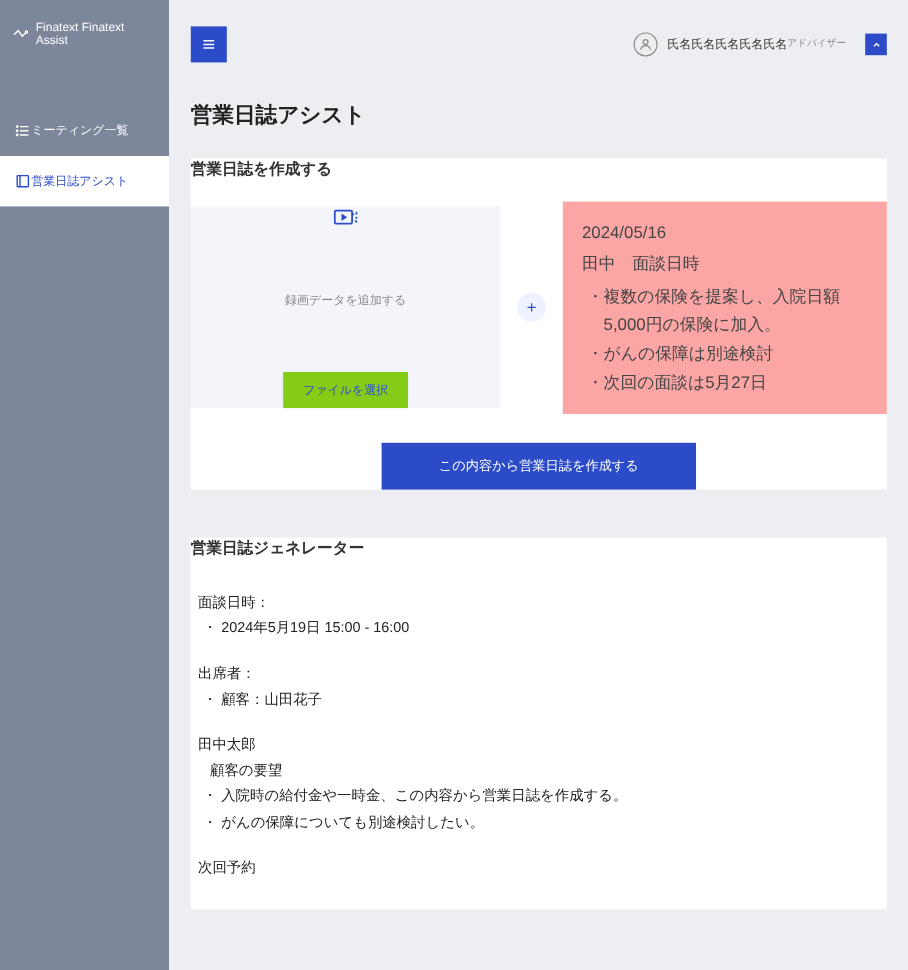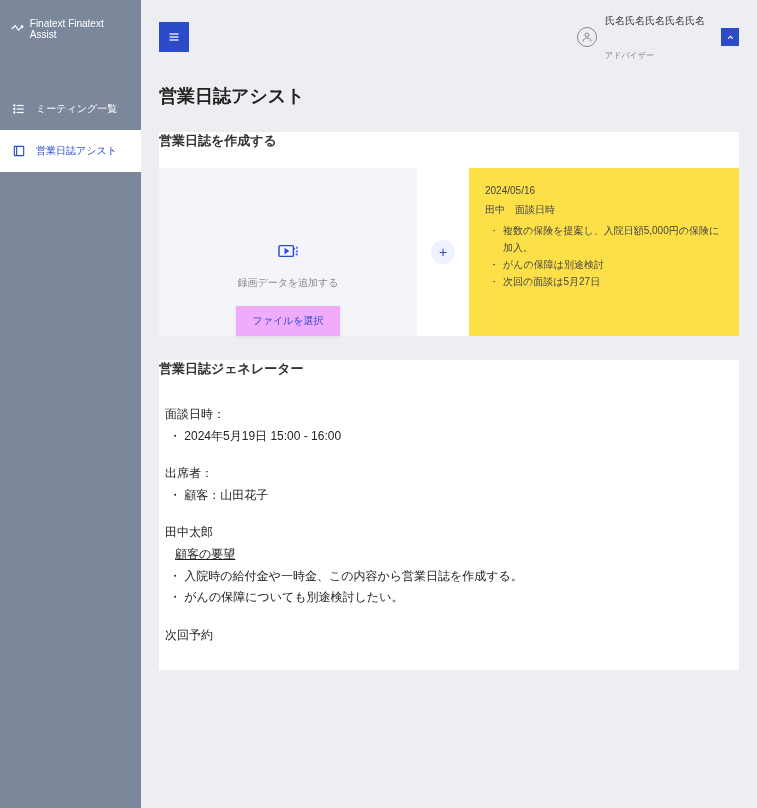--- a/index.html
+++ b/index.html
@@ -4,64 +4,64 @@
 <style>
 * { margin: 0; padding: 0; box-sizing: border-box; }
 body { font-family: 'Hiragino Sans', 'Meiryo', sans-serif; background: #f5f6f8; color: #333; }
 
 .app { display: flex; min-height: 808px; width: 757px; }
 
 .sidebar { width: 141px; background: #7d879c; color: #fff; flex-shrink: 0; }
 .brand { padding: 18px 10px; display: flex; align-items: center; gap: 6px; font-size: 10px; font-weight: 500; }
 .brand-icon { width: 14px; height: 14px; }
 .nav { margin-top: 30px; }
-.nav-item { padding: 14px 12px; display: flex; align-items: flex-start; gap: 10px; font-size: 10px; cursor: pointer; }
+.nav-item { padding: 14px 12px; display: flex; align-items: flex-start; font-size: 10px; cursor: pointer; }
 .nav-item.active { background: #fff; color: #2b4bc9; }
 .nav-icon { width: 14px; height: 14px; flex-shrink: 0; }
 
 .main { flex: 1; background: #edeef2; display: flex; flex-direction: column; }
 .topbar { height: 74px; display: flex; align-items: center; padding: 0 18px; background: #edeef2; }
 .menu-btn { width: 30px; height: 30px; background: #2b4bc9; color: #fff; display: flex; align-items: center; justify-content: center; border: none; cursor: pointer; }
 .topbar-spacer { flex: 1; }
 .user-block { display: flex; align-items: center; gap: 8px; }
 .avatar { width: 20px; height: 20px; border-radius: 50%; border: 1px solid #888; display: flex; align-items: center; justify-content: center; }
 .avatar svg { width: 12px; height: 12px; }
-.user-text { display: flex; flex-direction: column; gap: 22px; }
+.user-text { display: flex; flex-direction: row; }
 .user-name { font-size: 10px; color: #333; }
 .user-role { font-size: 8px; color: #888; }
 .caret-btn { width: 18px; height: 18px; background: #2b4bc9; color: #fff; border: none; display: flex; align-items: center; justify-content: center; cursor: pointer; margin-left: 8px; }
 
 .content { padding: 0 18px 30px; }
 .page-title { font-size: 18px; font-weight: 600; color: #222; margin: 10px 0 24px; }
 
-.panel { background: #fff; margin-bottom: 24px; }
+.panel { background: #fff; margin-bottom: 40px; }
 .panel-title { font-size: 13px; font-weight: 600; margin-bottom: 18px; }
 .panel-sub { font-size: 9px; color: #666; margin-top: -12px; margin-bottom: 14px; }
 
 .upload-row { display: flex; align-items: center; gap: 14px; }
-.upload-box { width: 258px; height: 168px; background: #f3f5fb; display: flex; flex-direction: column; align-items: center; justify-content: flex-end; gap: 16px; }
+.upload-box { width: 258px; height: 168px; background: #f3f5fb; display: flex; flex-direction: column; align-items: center; justify-content: space-between; gap: 16px; }
 .upload-icon { color: #2b4bc9; }
 .upload-text { font-size: 10px; color: #888; }
-.file-btn { background: #f0abfc; border: none; padding: 8px 16px; font-size: 10px; color: #2b4bc9; cursor: pointer; box-shadow: 0 1px 3px rgba(0,0,0,0.08); }
+.file-btn { background: #84cc16; border: none; padding: 8px 16px; font-size: 10px; color: #2b4bc9; cursor: pointer; box-shadow: 0 1px 3px rgba(0,0,0,0.08); }
 .plus-btn { width: 24px; height: 24px; border-radius: 50%; background: #eef2ff; color: #2b4bc9; border: none; font-size: 14px; cursor: pointer; display: flex; align-items: center; justify-content: center; }
 
-.info-box { flex: 1; background: #fde047; padding: 14px 16px; font-size: 10px; line-height: 1.7; color: #444; min-height: 168px; }
+.info-box { flex: 1; background: #fca5a5; padding: 14px 16px; font-size: 14px; line-height: 1.7; color: #444; min-height: 168px; }
 .info-date { margin-bottom: 2px; }
 .info-name { margin-bottom: 4px; }
 .info-list { list-style: none; padding-left: 8px; }
 .info-list li { position: relative; padding-left: 10px; }
 .info-list li::before { content: '・'; position: absolute; left: -4px; }
 
 .create-btn { display: block; margin: 24px auto 6px; background: #2b4bc9; color: #fff; border: none; padding: 12px 48px; font-size: 11px; cursor: pointer; }
 
 .report { font-size: 12px; line-height: 1.8; color: #222; padding: 8px 6px; }
 .report-section { margin-bottom: 16px; }
 .report-label { font-weight: 400; }
 .report-item { padding-left: 4px; }
-.report-sub { padding-left: 10px; text-decoration: underline; }
+.report-sub { padding-left: 10px; }
 </style>
 </head>
 <body>
 
 <div class="app">
   <aside class="sidebar">
     <div class="brand">
       <svg class="brand-icon" viewBox="0 0 24 24" fill="none" stroke="#fff" stroke-width="2">
           <path d="M3 12 L9 6 L15 14 L21 8"></path>
           <circle cx="21" cy="8" r="1.5" fill="#fff"></circle>
@@ -138,20 +138,21 @@
           <div class="info-box">
             <div class="info-date">2024/05/16</div>
             <div class="info-name">田中　面談日時</div>
             <ul class="info-list">
               <li>複数の保険を提案し、入院日額5,000円の保険に加入。</li>
               <li>がんの保障は別途検討</li>
               <li>次回の面談は5月27日</li>
             </ul>
           </div>
         </div>
+        <button class="create-btn">この内容から営業日誌を作成する</button>
       </section>
 
       <section class="panel">
         <h2 class="panel-title">営業日誌ジェネレーター</h2>
         <div class="report">
           <div class="report-section">
             <div class="report-label">面談日時：</div>
             <div class="report-item">・ 2024年5月19日 15:00 - 16:00</div>
           </div>
           <div class="report-section">

